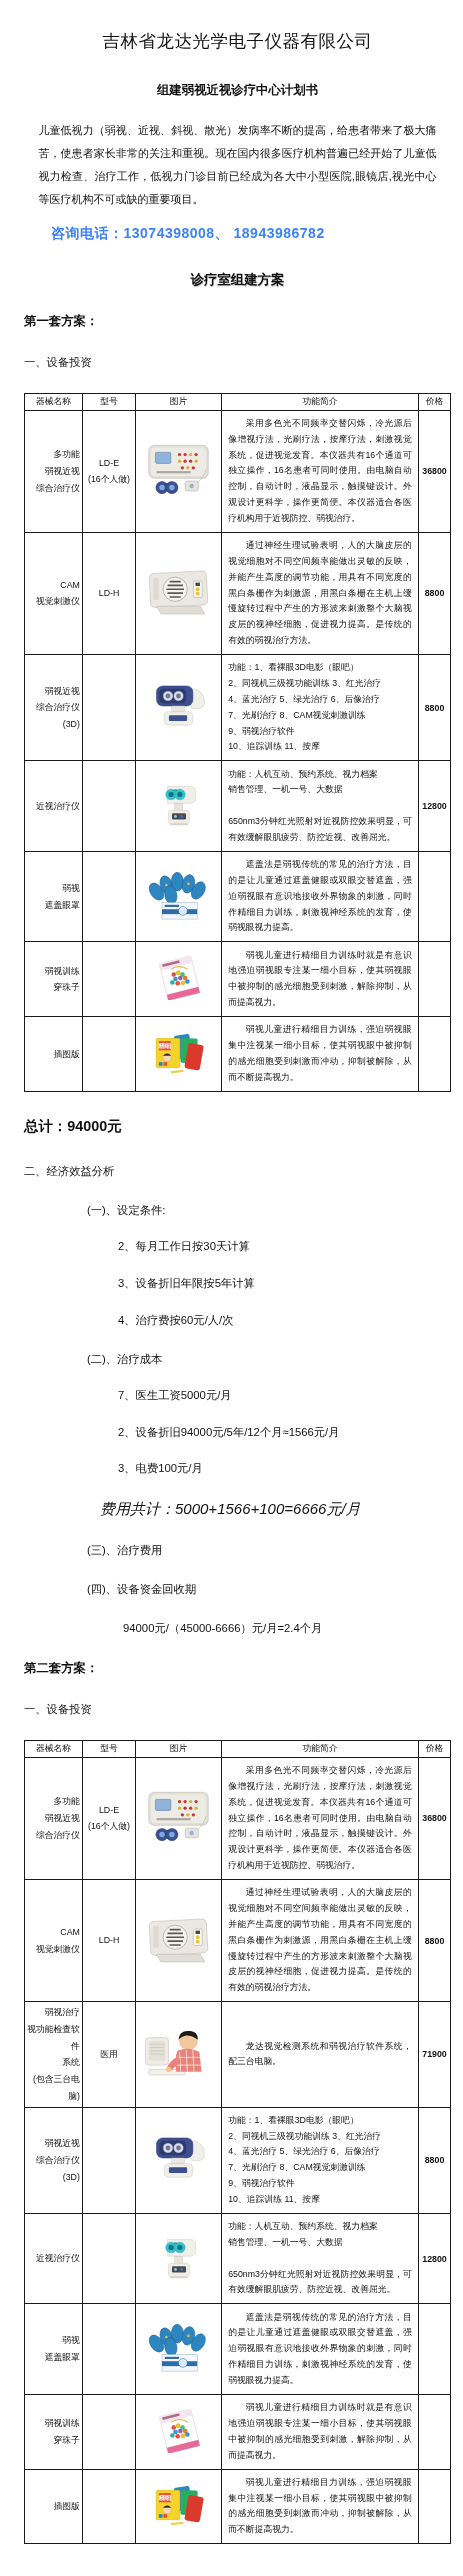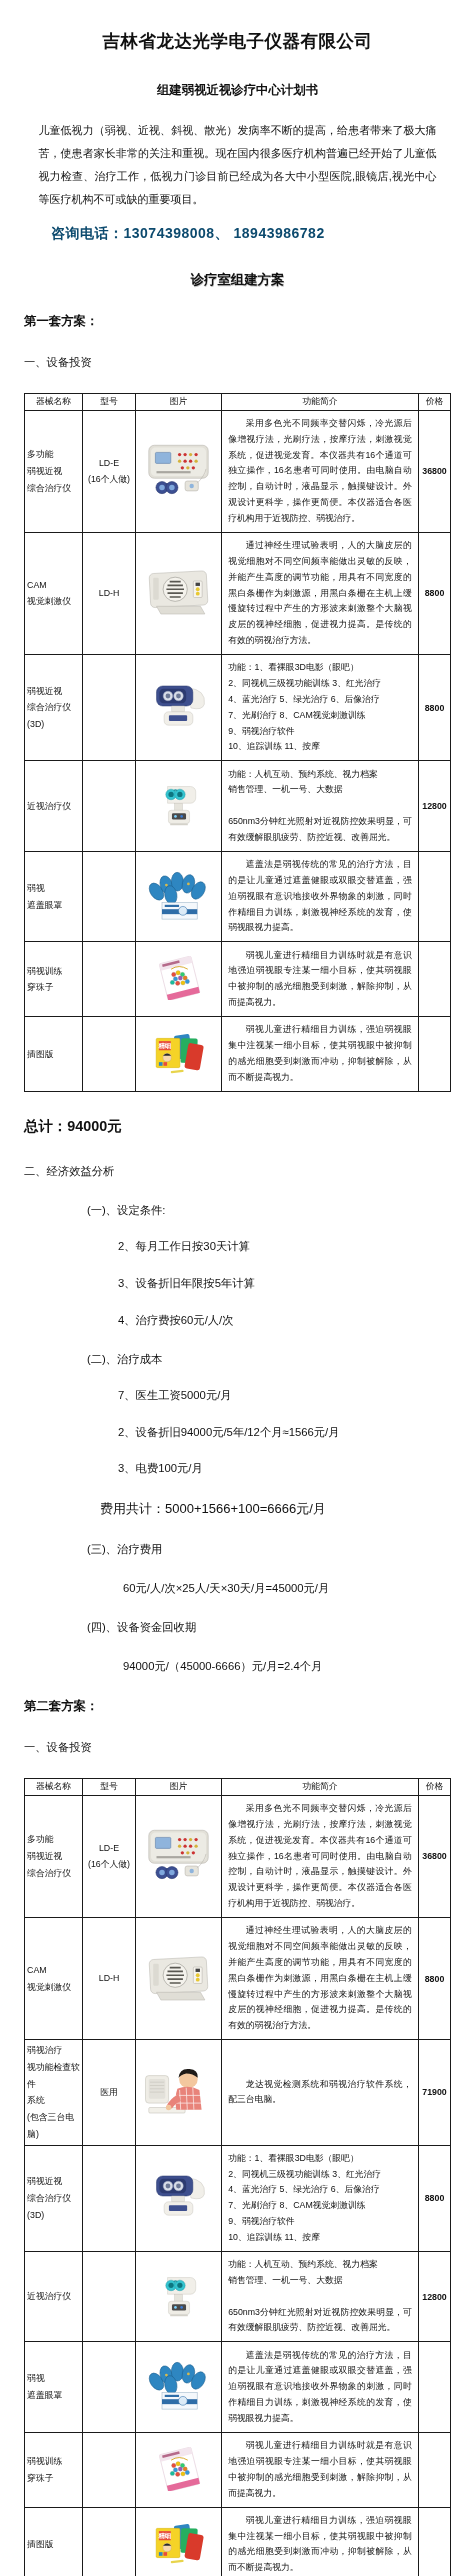--- a/index.html
+++ b/index.html
@@ -1,45 +1,45 @@
 <!DOCTYPE html>
 <html style="font-size:8.2px"><head>
 <meta charset="utf-8">
 <style>
   html,body{margin:0;padding:0;background:#ffffff;}
   body{font-family:"Liberation Sans","DejaVu Sans",sans-serif;color:#111;}
   .page{width:464px;margin:0 auto;box-sizing:border-box;padding:23px 13px 36px 24px;}
 
-  .company-title{font-size:17.5px;font-weight:bold;text-align:center;margin:6.2px 0 0;letter-spacing:0.5px;}
+  .company-title{font-size:17.5px;font-weight:normal;text-align:center;margin:6.2px 0 0;letter-spacing:0.5px;}
   .doc-subtitle{font-size:12.4px;font-weight:bold;text-align:center;margin:29px 0 0;}
   .intro{font-size:11px;line-height:23px;text-align:justify;margin:19.6px 0 0;padding:0 14.4px 0 14.4px;}
-  .phone{color:#0c4a6e;font-size:14px;font-weight:bold;margin:14.4px 0 0 27px;letter-spacing:0.5px;}
+  .phone{color:#3b82f6;font-size:14px;font-weight:bold;margin:14.4px 0 0 27px;letter-spacing:0.5px;}
   .section-title{font-size:13.4px;font-weight:bold;text-align:center;margin:28px 0 0;text-shadow:0.5px 0.5px 0 #c9c9c9;}
   .plan-heading{font-size:12.4px;font-weight:bold;margin:24px 0 0;}
   .invest-heading{font-size:11.3px;margin:25px 0 0;}
 
   table.equip{border-collapse:collapse;width:427px;margin-top:23px;table-layout:fixed;border:1.5px solid #1a1a1a;}
   table.equip th,table.equip td{border:0.8px solid #1a1a1a;vertical-align:middle;box-sizing:border-box;}
   table.equip th{font-size:8.8px;font-weight:normal;height:16.5px;padding:1px;}
-  td.c-name{font-size:8.8px;text-align:left;white-space:pre-line;line-height:1.9;padding:2.1px;}
+  td.c-name{font-size:8.8px;text-align:right;white-space:pre-line;line-height:1.9;padding:2.1px;}
   td.c-model{font-size:8.8px;text-align:center;white-space:pre-line;line-height:1.9;padding:2.1px;}
   td.c-photo{text-align:center;padding:3.1px 1px;}
   td.c-desc{font-size:8.8px;line-height:1.8;text-align:justify;white-space:pre-line;padding:5.2px 6.2px;}
   td.c-desc.ind{text-indent:2em;}
   td.c-price{font-size:8.8px;text-align:center;padding:1px;font-weight:bold;}
   tr.rh-a td{height:108px;} tr.rh-b td{height:114px;} tr.rh-c td{height:74px;}
   tr.rh-d td{height:84px;} tr.rh-e td{height:77px;} tr.rh-f td{height:61px;}
   tr.rh-g td{height:65px;} tr.rh-h td{height:93px;}
   svg.ph{display:inline-block;}
 
   .total-line{font-size:14.4px;font-weight:bold;margin:25px 0 0;}
   .ana-heading{font-size:11.3px;margin:28px 0 0;}
   .lv1{font-size:11.3px;margin:24px 0 0 63px;}
   .lv2{font-size:11.3px;margin:21.6px 0 0 94px;}
-  .cost-total{font-size:13px;margin:24px 0 12px 76px;}
+  .cost-total{font-size:15px;margin:24px 0 12px 76px;font-style:italic;}
   .formula{font-size:11.3px;margin:24px 0 0 99px;}
 </style>
 </head>
 <body>
 
 <svg width="0" height="0" style="position:absolute" aria-hidden="true">
   <defs>
     <symbol id="sym-ld-e" viewBox="0 0 140 100">
       <rect x="16" y="5" width="108" height="60" rx="10" fill="#e2e0d8" stroke="#b3b1a9"></rect>
       <rect x="20" y="9" width="100" height="52" rx="8" fill="#ecebe4"></rect>
@@ -311,21 +311,20 @@
   <div class="lv1">(一)、设定条件:</div>
   <div class="lv2">2、每月工作日按30天计算</div>
   <div class="lv2">3、设备折旧年限按5年计算</div>
   <div class="lv2">4、治疗费按60元/人/次</div>
   <div class="lv1">(二)、治疗成本</div>
   <div class="lv2">7、医生工资5000元/月</div>
   <div class="lv2">2、设备折旧94000元/5年/12个月≈1566元/月</div>
   <div class="lv2">3、电费100元/月</div>
   <div class="cost-total">费用共计：5000+1566+100=6666元/月</div>
   <div class="lv1">(三)、治疗费用</div>
-  <div class="formula">60元/人/次×25人/天×30天/月=45000元/月</div>
   <div class="lv1">(四)、设备资金回收期</div>
   <div class="formula">94000元/（45000-6666）元/月=2.4个月</div>
 
   <h4 class="plan-heading">第二套方案：</h4>
   <div class="invest-heading">一、设备投资</div>
 
   <table class="equip">
     <colgroup>
         <col style="width:58px">
         <col style="width:53px">

